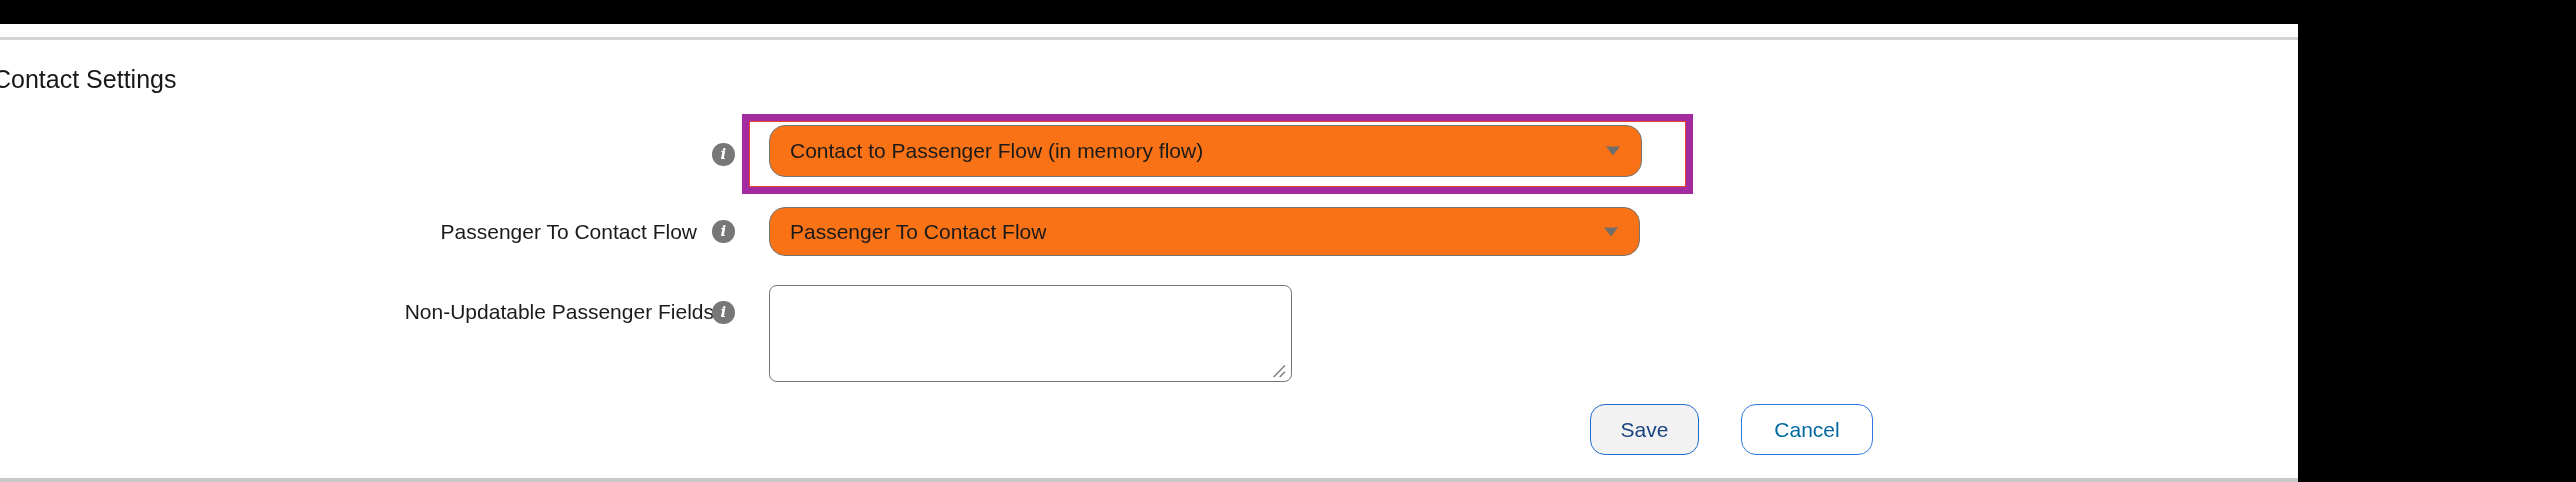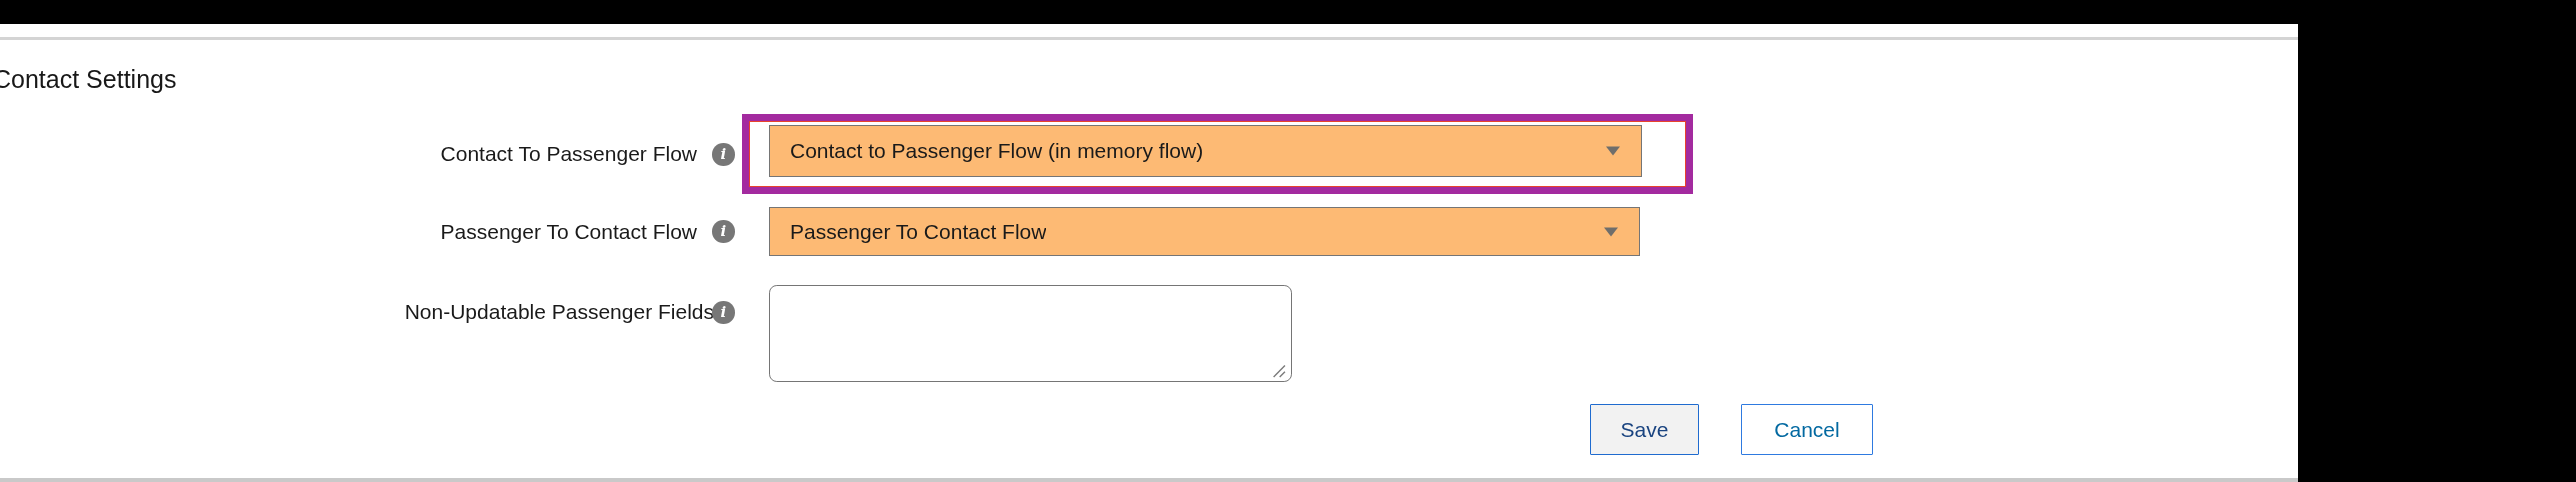--- a/index.html
+++ b/index.html
@@ -40,22 +40,22 @@
   .highlight-outer {
     position: absolute; left: 742px; top: 114px; width: 951px; height: 80px;
     border: 7px solid #a32a9f; pointer-events: none;
   }
   .highlight-inner {
     position: absolute; left: 0; top: 0; width: 100%; height: 100%;
     border: 1.7px solid #e8432d;
   }
 
   .select-box {
-    position: absolute; left: 769px; background: #fdba74;
-    border: 1.7px solid #757575; border-radius: 0;
+    position: absolute; left: 769px; background: #f97316;
+    border: 1.7px solid #757575; border-radius: 16px;
     display: flex; align-items: center;
     padding-left: 20px; padding-right: 68px;
     cursor: pointer;
   }
   .select-1 { top: 125px; width: 873px; height: 52px; }
   .select-2 { top: 207px; width: 871px; height: 49px; }
   .select-value {
     font-size: 21px; color: #1a1a1a; white-space: nowrap; overflow: hidden;
   }
   .select-arrow {
@@ -68,21 +68,21 @@
   .field-textarea {
     position: absolute; left: 769px; top: 285px; width: 523px; height: 97px;
     border: 1.7px solid #757575; border-radius: 7.8px; background: #fff;
     resize: none; outline: none; font-family: "Liberation Sans", sans-serif;
     font-size: 21px; color: #1a1a1a; padding: 8.7px 12.2px;
   }
   .resize-handle { position: absolute; left: 1271px; top: 363px; width: 15.7px; height: 15.7px; pointer-events: none; }
 
   .btn {
     position: absolute; top: 404px; height: 51px;
-    border-radius: 1px; font-family: "Liberation Sans", sans-serif;
+    border-radius: 15px; font-family: "Liberation Sans", sans-serif;
     font-size: 21px; display: flex; align-items: center; justify-content: center;
     cursor: pointer;
   }
   .btn-save {
     left: 1590px; width: 109px;
     background: #f2f2f2; border: 1.7px solid #1f6bcf; color: #1a4480;
   }
   .btn-cancel {
     left: 1741px; width: 132px;
     background: #ffffff; border: 1.7px solid #2e7ae0; color: #0369a1;
@@ -94,21 +94,20 @@
 <div class="page">
 
   <div class="topbar"></div>
 
   <div class="content"></div>
   <div class="divider"></div>
   <div class="bottom-strip"></div>
 
   <div class="page-title">Contact Settings</div>
 
-  <div class="field-label label-1">Contact To Passenger Flow</div>
   <div class="info-icon icon-1">
       <span>i</span>
     </div>
   <div class="highlight-outer">
     <div class="highlight-inner"></div>
   </div>
   <div class="select-box select-1" role="combobox">
     <span class="select-value">Contact to Passenger Flow (in memory flow)</span>
     <span class="select-arrow"></span>
   </div>

